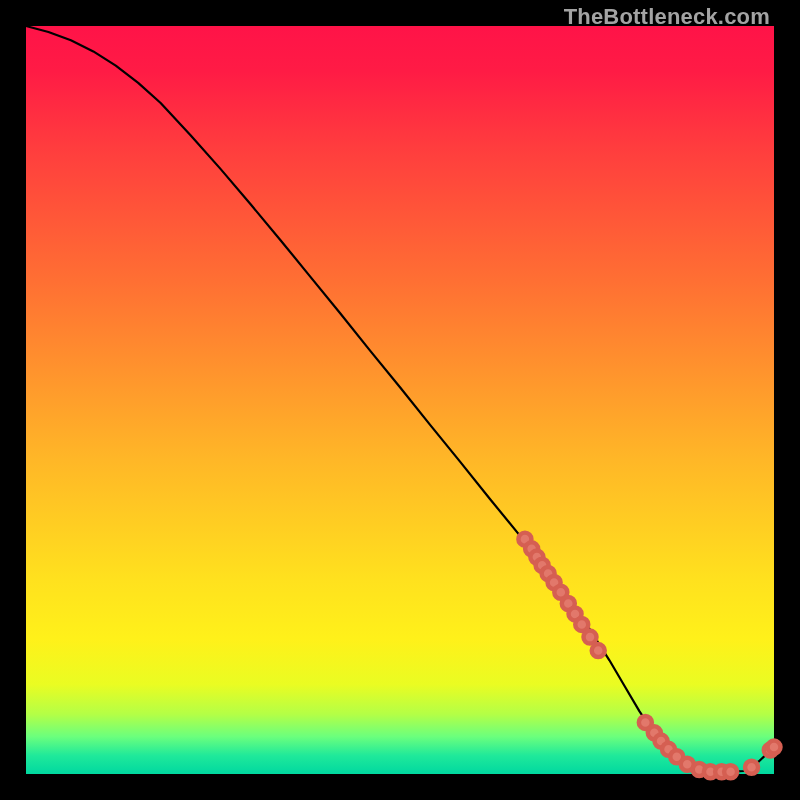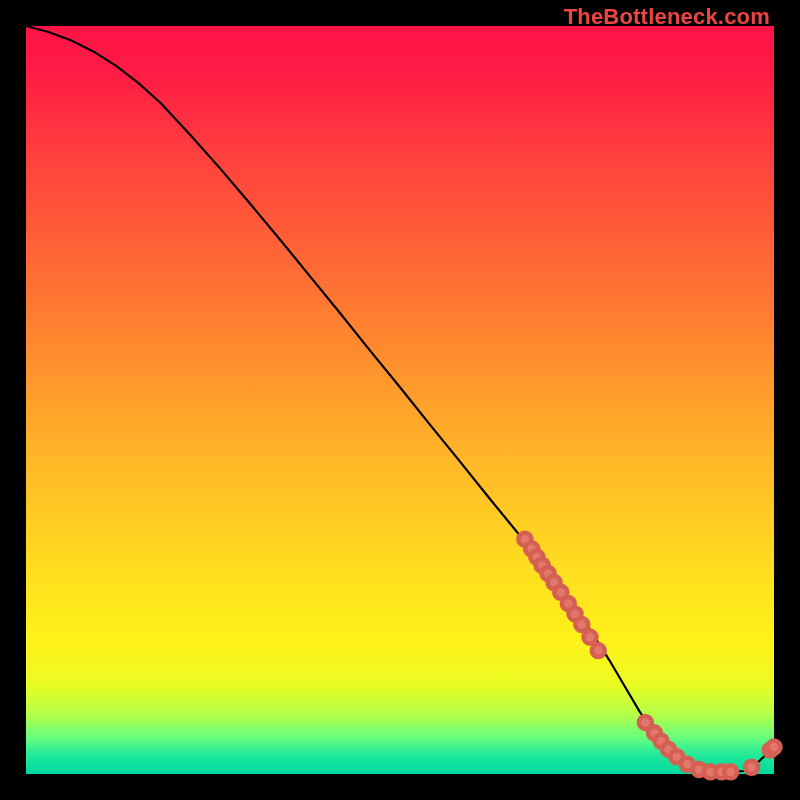--- a/index.html
+++ b/index.html
@@ -33,21 +33,21 @@
       #00d8a0 100%
     );
   }
   .watermark {
     position: absolute;
     top: 4px;
     right: 30px;
     font-family: "Segoe UI", Arial, sans-serif;
     font-size: 22px;
     font-weight: 600;
-    color: #ef4444;
+    color: #a3a3a3;
     letter-spacing: 0.2px;
     user-select: none;
   }
   svg.overlay {
     position: absolute;
     left: 26px;
     top: 26px;
     width: 748px;
     height: 748px;
     overflow: visible;

